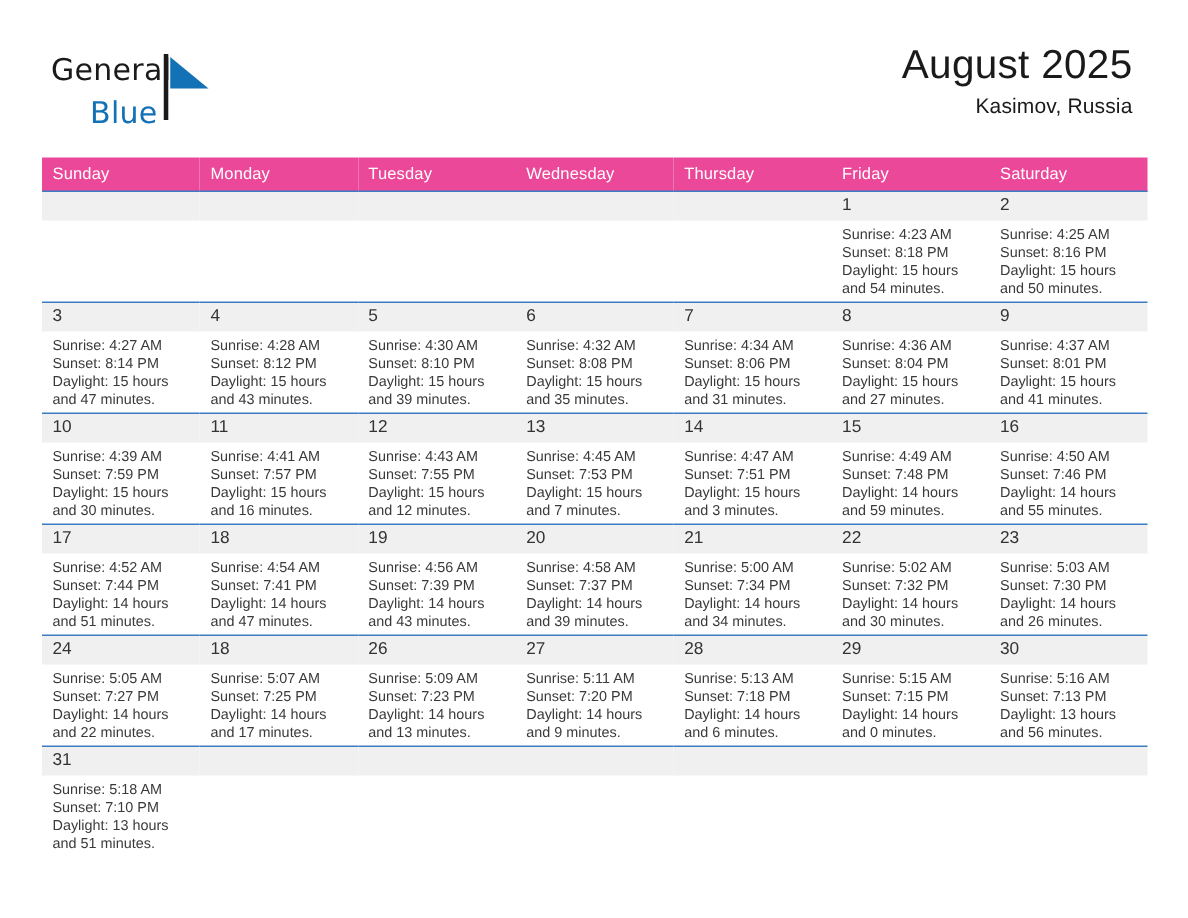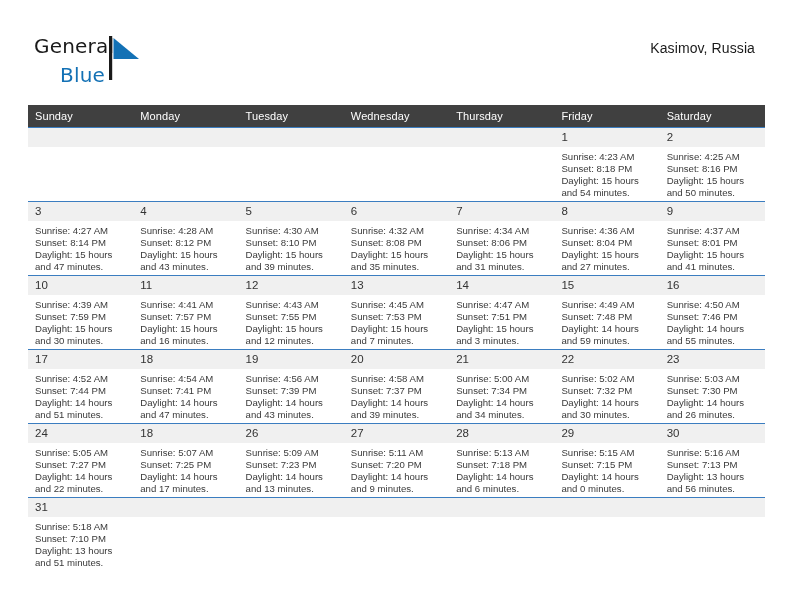--- a/index.html
+++ b/index.html
@@ -71,36 +71,36 @@
     font-weight: 400;
     color: #1a1a1a;
     line-height: 34px;
     letter-spacing: .2px;
   }
   .cal-subtitle {
     font-size: 14px;
     font-weight: 400;
     color: #1a1a1a;
     line-height: 20px;
-    margin-top: 12px;
+    margin-top: 0;
     letter-spacing: .1px;
     text-align: right;
   }
 
   
   .calendar {
     position: absolute;
     left: 28px;
     top: 105px;
     width: 737px;
     border-collapse: collapse;
     table-layout: fixed;
   }
   .calendar th {
-    background: #404040;
+    background: #ec4899;
     color: #ffffff;
     font-size: 11px;
     font-weight: 400;
     text-align: left;
     padding: 5px 0 5px 7px;
     height: 21px;
     letter-spacing: .1px;
   }
   .calendar td {
     vertical-align: top;
@@ -142,20 +142,21 @@
       <span class="logo-blue">Blue</span>
       <span class="logo-mark">
         <svg width="32" height="44" viewBox="0 0 32 44" xmlns="http://www.w3.org/2000/svg">
           <rect x="0" y="0" width="3.2" height="44" fill="#1a1a1a"></rect>
           <polygon points="4.5,2 30,23 4.5,23" fill="#1371b5"></polygon>
         </svg>
       </span>
     </div>
 
     <div class="title-wrap">
+      <div class="cal-title">August 2025</div>
       <div class="cal-subtitle">Kasimov, Russia</div>
     </div>
 
   </div>
 
   <table class="calendar">
     <thead>
       <tr>
         <th>Sunday</th>
         <th>Monday</th>

